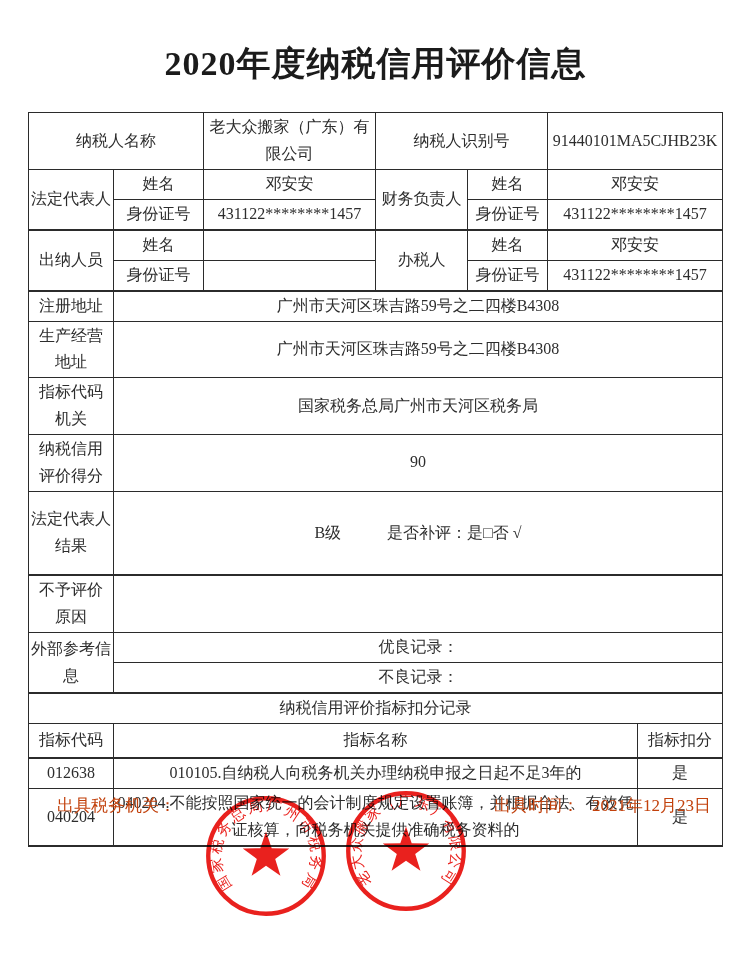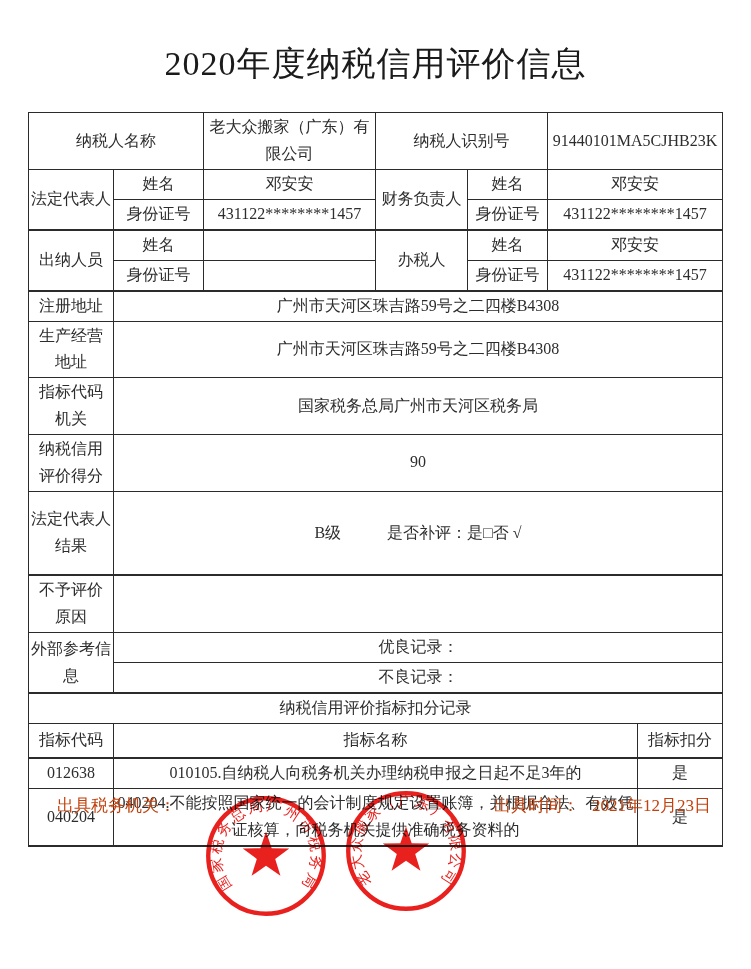--- a/index.html
+++ b/index.html
@@ -2,21 +2,21 @@
 <html><head>
 <meta charset="utf-8">
 <style>
   html,body{margin:0;padding:0;background:#ffffff;}
   .page{
     position:relative;width:751px;height:969px;background:#ffffff;
     font-family:"Liberation Serif","DejaVu Serif",serif;color:#2d2d2d;overflow:hidden;
   }
   .doc-title{
     margin:0;padding-top:41px;text-align:center;
-    font-size:34px;font-weight:400;color:#1b1b1b;letter-spacing:1px;line-height:1.35;
+    font-size:34px;font-weight:700;color:#1b1b1b;letter-spacing:1px;line-height:1.35;
   }
   table.main{
     position:absolute;left:28px;top:112px;width:694px;
     border-collapse:collapse;table-layout:fixed;
     border:1.5px solid #262626;
   }
   td{
     border:1px solid #2b2b2b;
     font-size:16px;line-height:1.68;
     text-align:center;vertical-align:middle;

